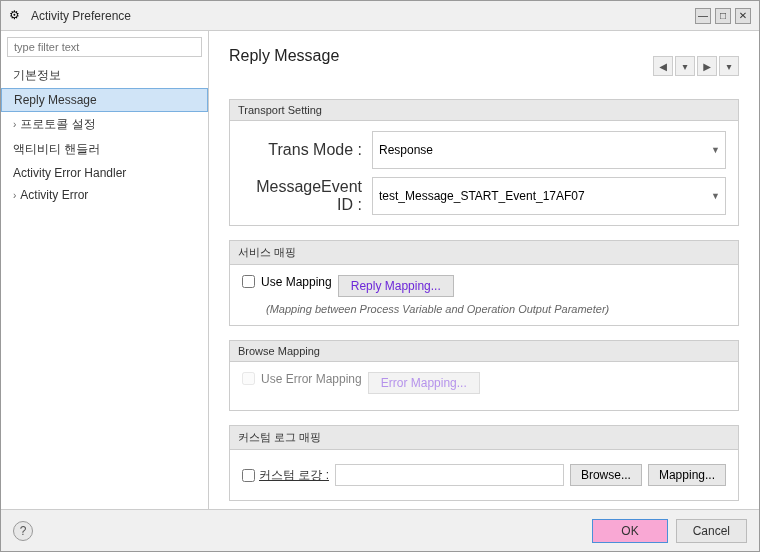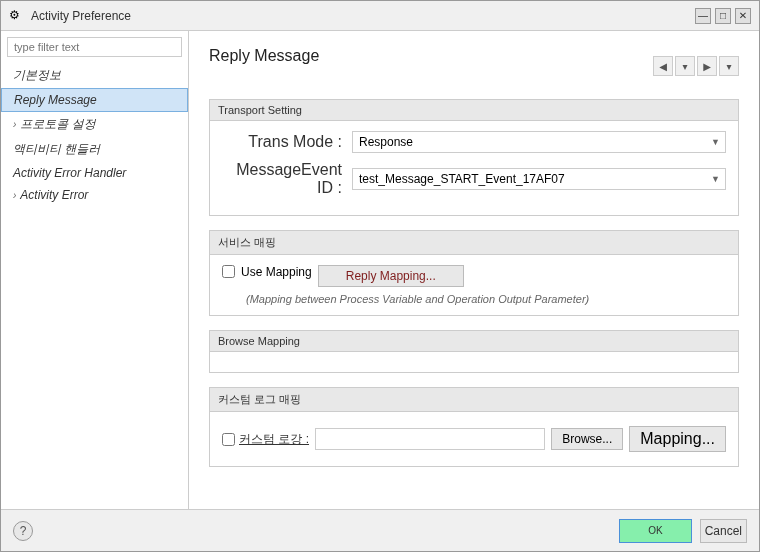--- a/index.html
+++ b/index.html
@@ -60,21 +60,21 @@
       justify-content: center;
       font-size: 10px;
       color: #333;
     }
     .content-area {
       display: flex;
       flex: 1;
       overflow: hidden;
     }
     .sidebar {
-      width: 188px;
+      width: 208px;
       background: #fff;
       border-right: 1px solid #ccc;
       display: flex;
       flex-direction: column;
     }
     .filter-input {
       margin: 6px;
       padding: 3px 6px;
       border: 1px solid #ccc;
       font-size: 11px;
@@ -87,21 +87,20 @@
       flex: 1;
     }
     .nav-item {
       padding: 4px 12px;
       cursor: pointer;
       display: flex;
       align-items: center;
       gap: 4px;
       color: #333;
       font-size: 12px;
-      font-style: italic;
     }
     .nav-item.selected {
       background: #d0e4f7;
       border: 1px solid #7ab0e0;
     }
     .nav-item .arrow {
       font-size: 10px;
       color: #666;
     }
     .main-panel {
@@ -130,35 +129,35 @@
       border-bottom: 1px solid #ccc;
     }
     .section-body {
       padding: 10px 12px;
     }
     .form-row {
       display: flex;
       align-items: center;
       margin-bottom: 8px;
     }
-    .form-row:last-child { margin-bottom: 8px; justify-content: center; }
+    .form-row:last-child { margin-bottom: 0; justify-content: center; }
     .form-label {
       width: 130px;
       font-size: 16px;
       color: #333;
       text-align: right;
       padding-right: 10px;
       flex-shrink: 0;
     }
     .form-control {
       flex: 1;
     }
     .select-box {
       width: 100%;
-      padding: 3px 6px;
+      padding: 11px 6px;
       border: 1px solid #ccc;
       background: #fff;
       font-size: 12px;
       cursor: pointer;
       appearance: none;
       -webkit-appearance: none;
       outline: none;
       position: relative;
     }
     .select-wrapper {
@@ -178,24 +177,24 @@
     .checkbox-row {
       display: flex;
       align-items: flex-start;
       gap: 6px;
       margin-bottom: 6px;
     }
     .checkbox-row input[type=checkbox] {
       cursor: pointer;
     }
     .btn-mapping {
-      padding: 3px 27px;
+      padding: 3px 12px;
       border: 1px solid #bbb;
       background: #e8e8e8;
-      color: #7f1d1d;
+      color: #6d28d9;
       font-size: 12px;
       cursor: default;
     }
     .hint-text {
       font-size: 11px;
       color: #666;
       padding-left: 24px;
       margin-top: 4px;
       font-style: italic;
     }
@@ -224,21 +223,21 @@
       padding: 3px 10px;
       border: 1px solid #bbb;
       background: #e8e8e8;
       font-size: 12px;
       cursor: pointer;
     }
     .btn-mapping2 {
       padding: 3px 10px;
       border: 1px solid #bbb;
       background: #e8e8e8;
-      font-size: 16px;
+      font-size: 12px;
       cursor: pointer;
     }
     .footer {
       border-top: 1px solid #ccc;
       padding: 8px 12px;
       display: flex;
       align-items: center;
       justify-content: space-between;
       background: #f0f0f0;
       height: 42px;
@@ -260,27 +259,27 @@
       cursor: pointer;
       background: #e8e8e8;
     }
     .footer-right {
       display: flex;
       gap: 8px;
     }
     .btn-ok {
       padding: 4px 28px;
       border: 1px solid #4a90d9;
-      background: #86efac;
-      color: #333;
-      font-size: 10px;
+      background: #f9a8d4;
+      color: #333;
+      font-size: 12px;
       cursor: pointer;
     }
     .btn-cancel {
-      padding: 4px 4px;
+      padding: 4px 16px;
       border: 1px solid #bbb;
       background: #e8e8e8;
       color: #333;
       font-size: 12px;
       cursor: pointer;
     }
     .panel-header-row {
       display: flex;
       align-items: center;
       justify-content: space-between;
@@ -394,20 +393,25 @@
             <span>Use Mapping</span>
             <button class="btn-mapping">Reply Mapping...</button>
           </div>
           <div class="hint-text">(Mapping between Process Variable and Operation Output Parameter)</div>
         </div>
       </div>
 
       <div class="section">
         <div class="section-header">Browse Mapping</div>
         <div class="section-body">
+          <div class="checkbox-row disabled-overlay">
+            <input type="checkbox" disabled="" style="">
+            <span>Use Error Mapping</span>
+            <button class="btn-mapping" disabled="">Error Mapping...</button>
+          </div>
         </div>
       </div>
 
       <div class="section">
         <div class="section-header">커스텀 로그 매핑</div>
         <div class="section-body">
           <div class="custom-log-row">
             <div class="custom-log-label">
               <input type="checkbox" style="">
               <span>커스텀 로강 :</span>

